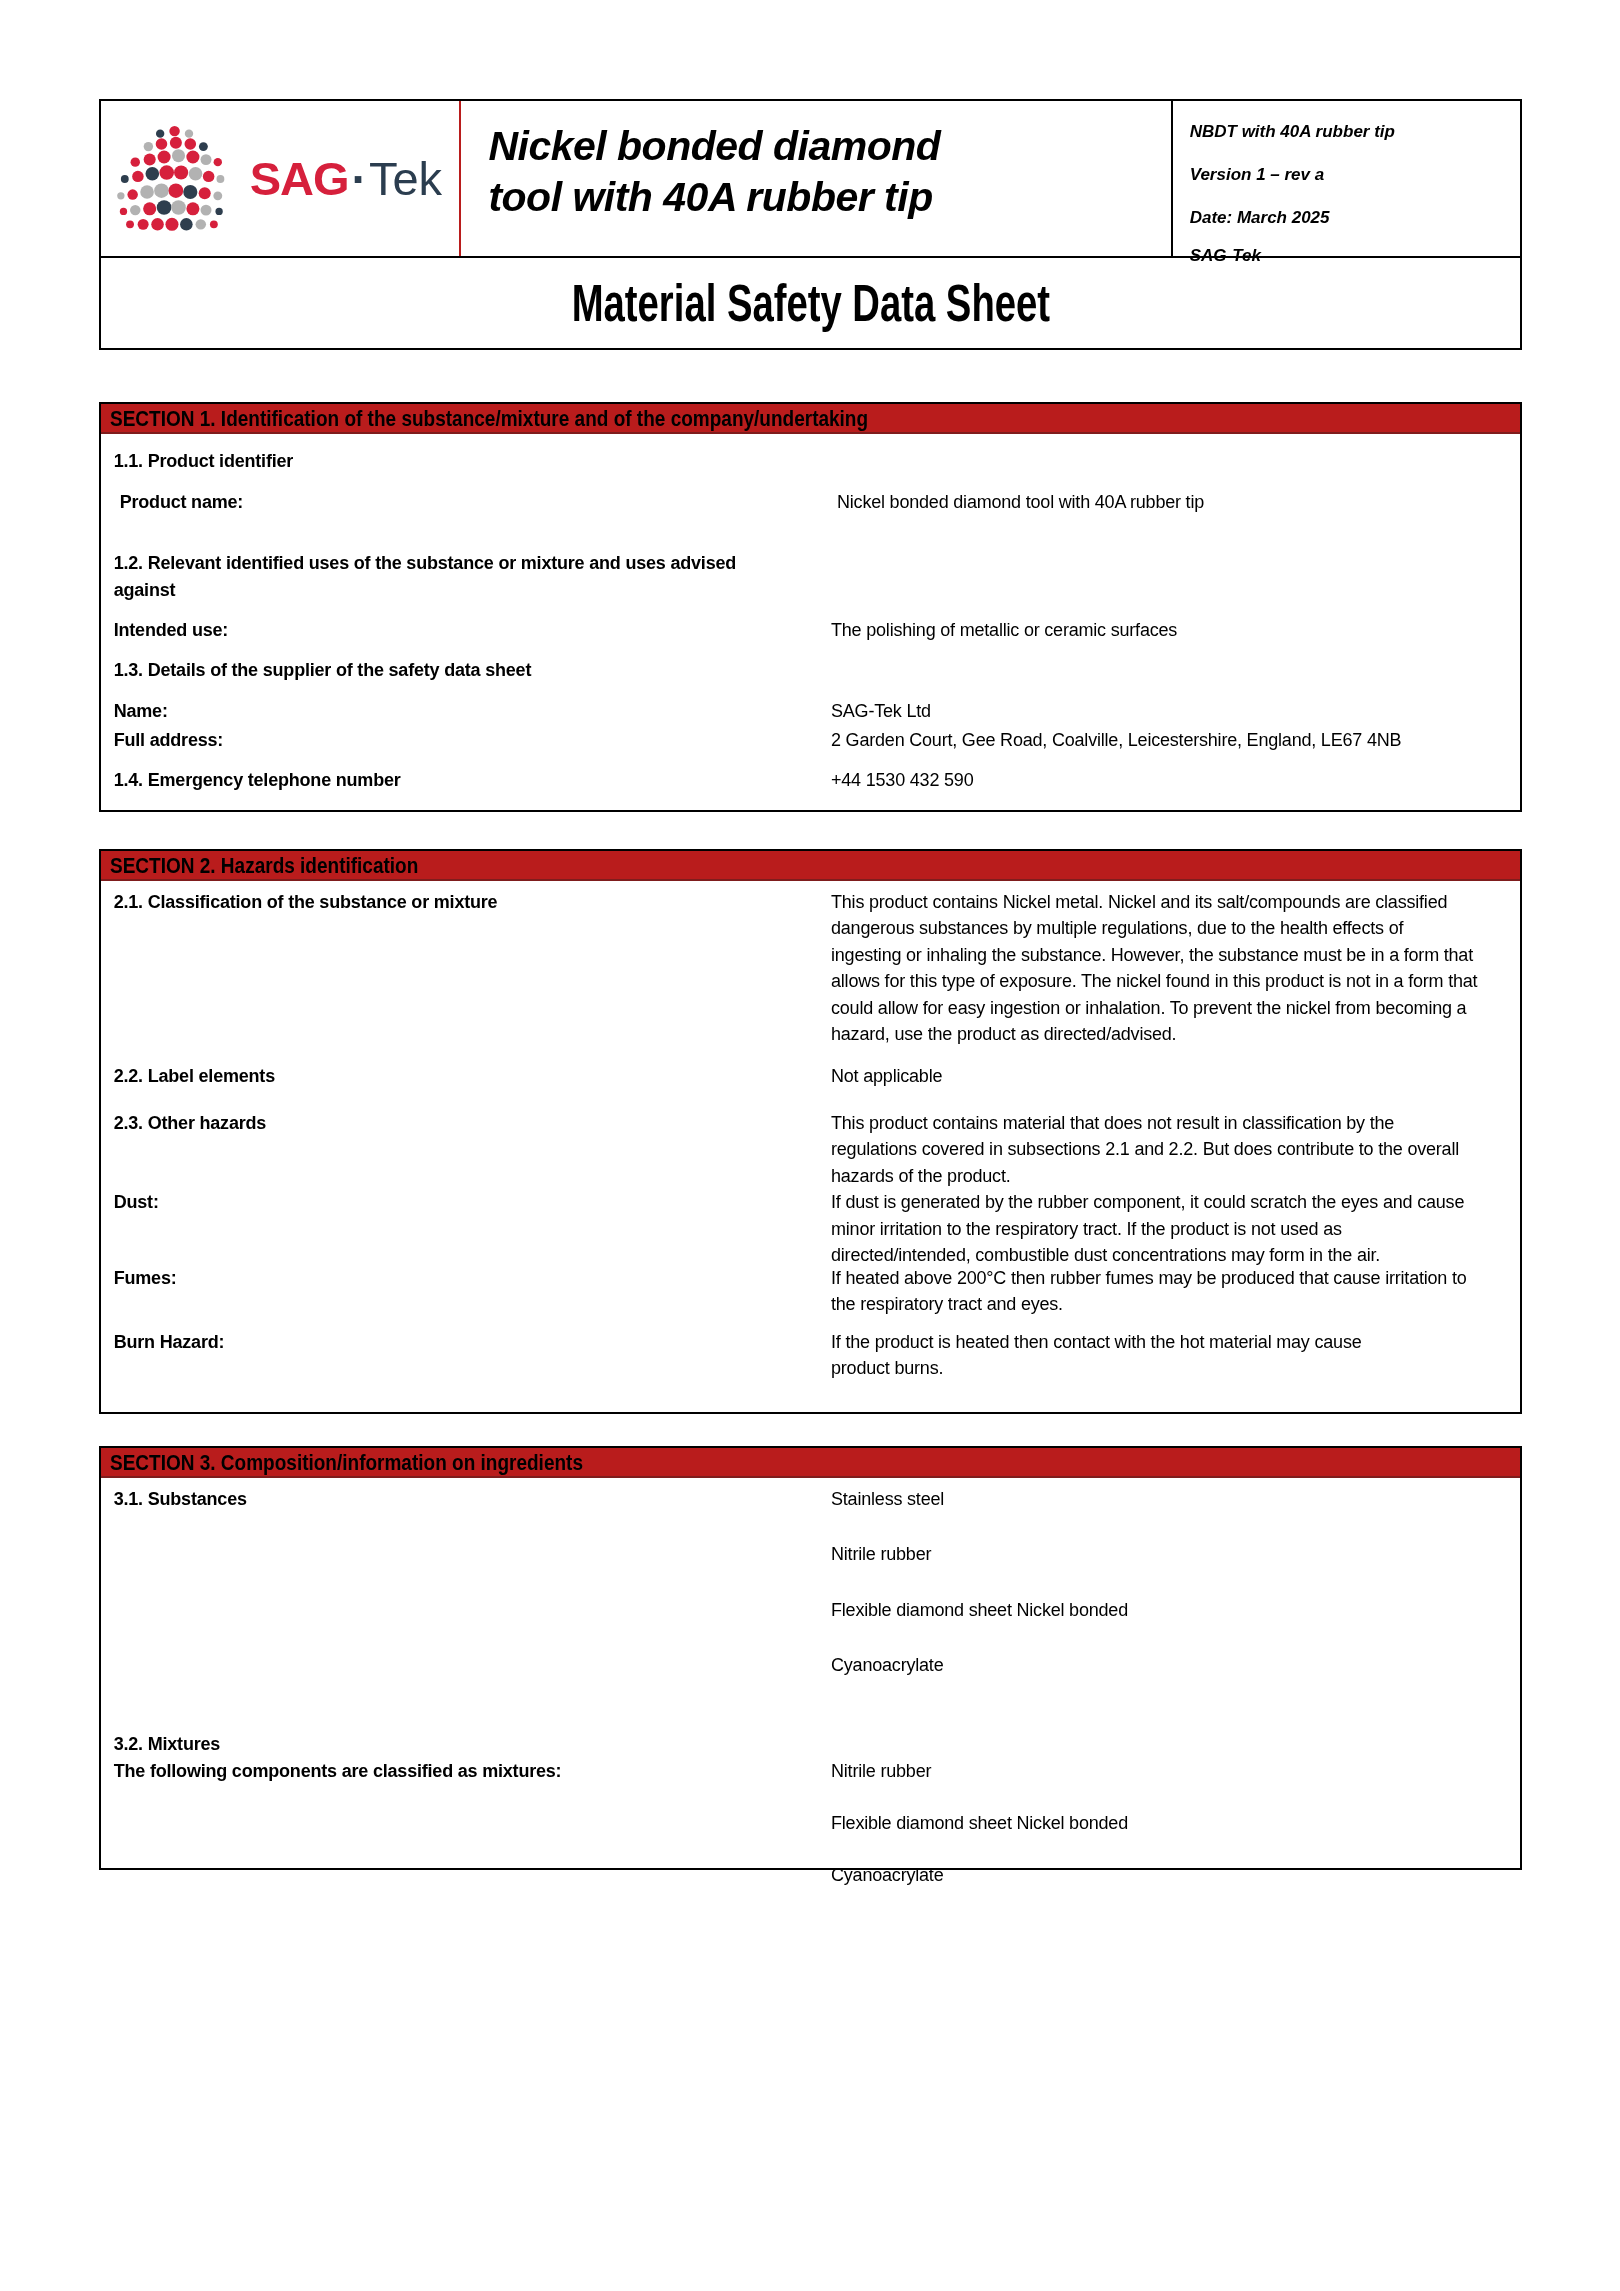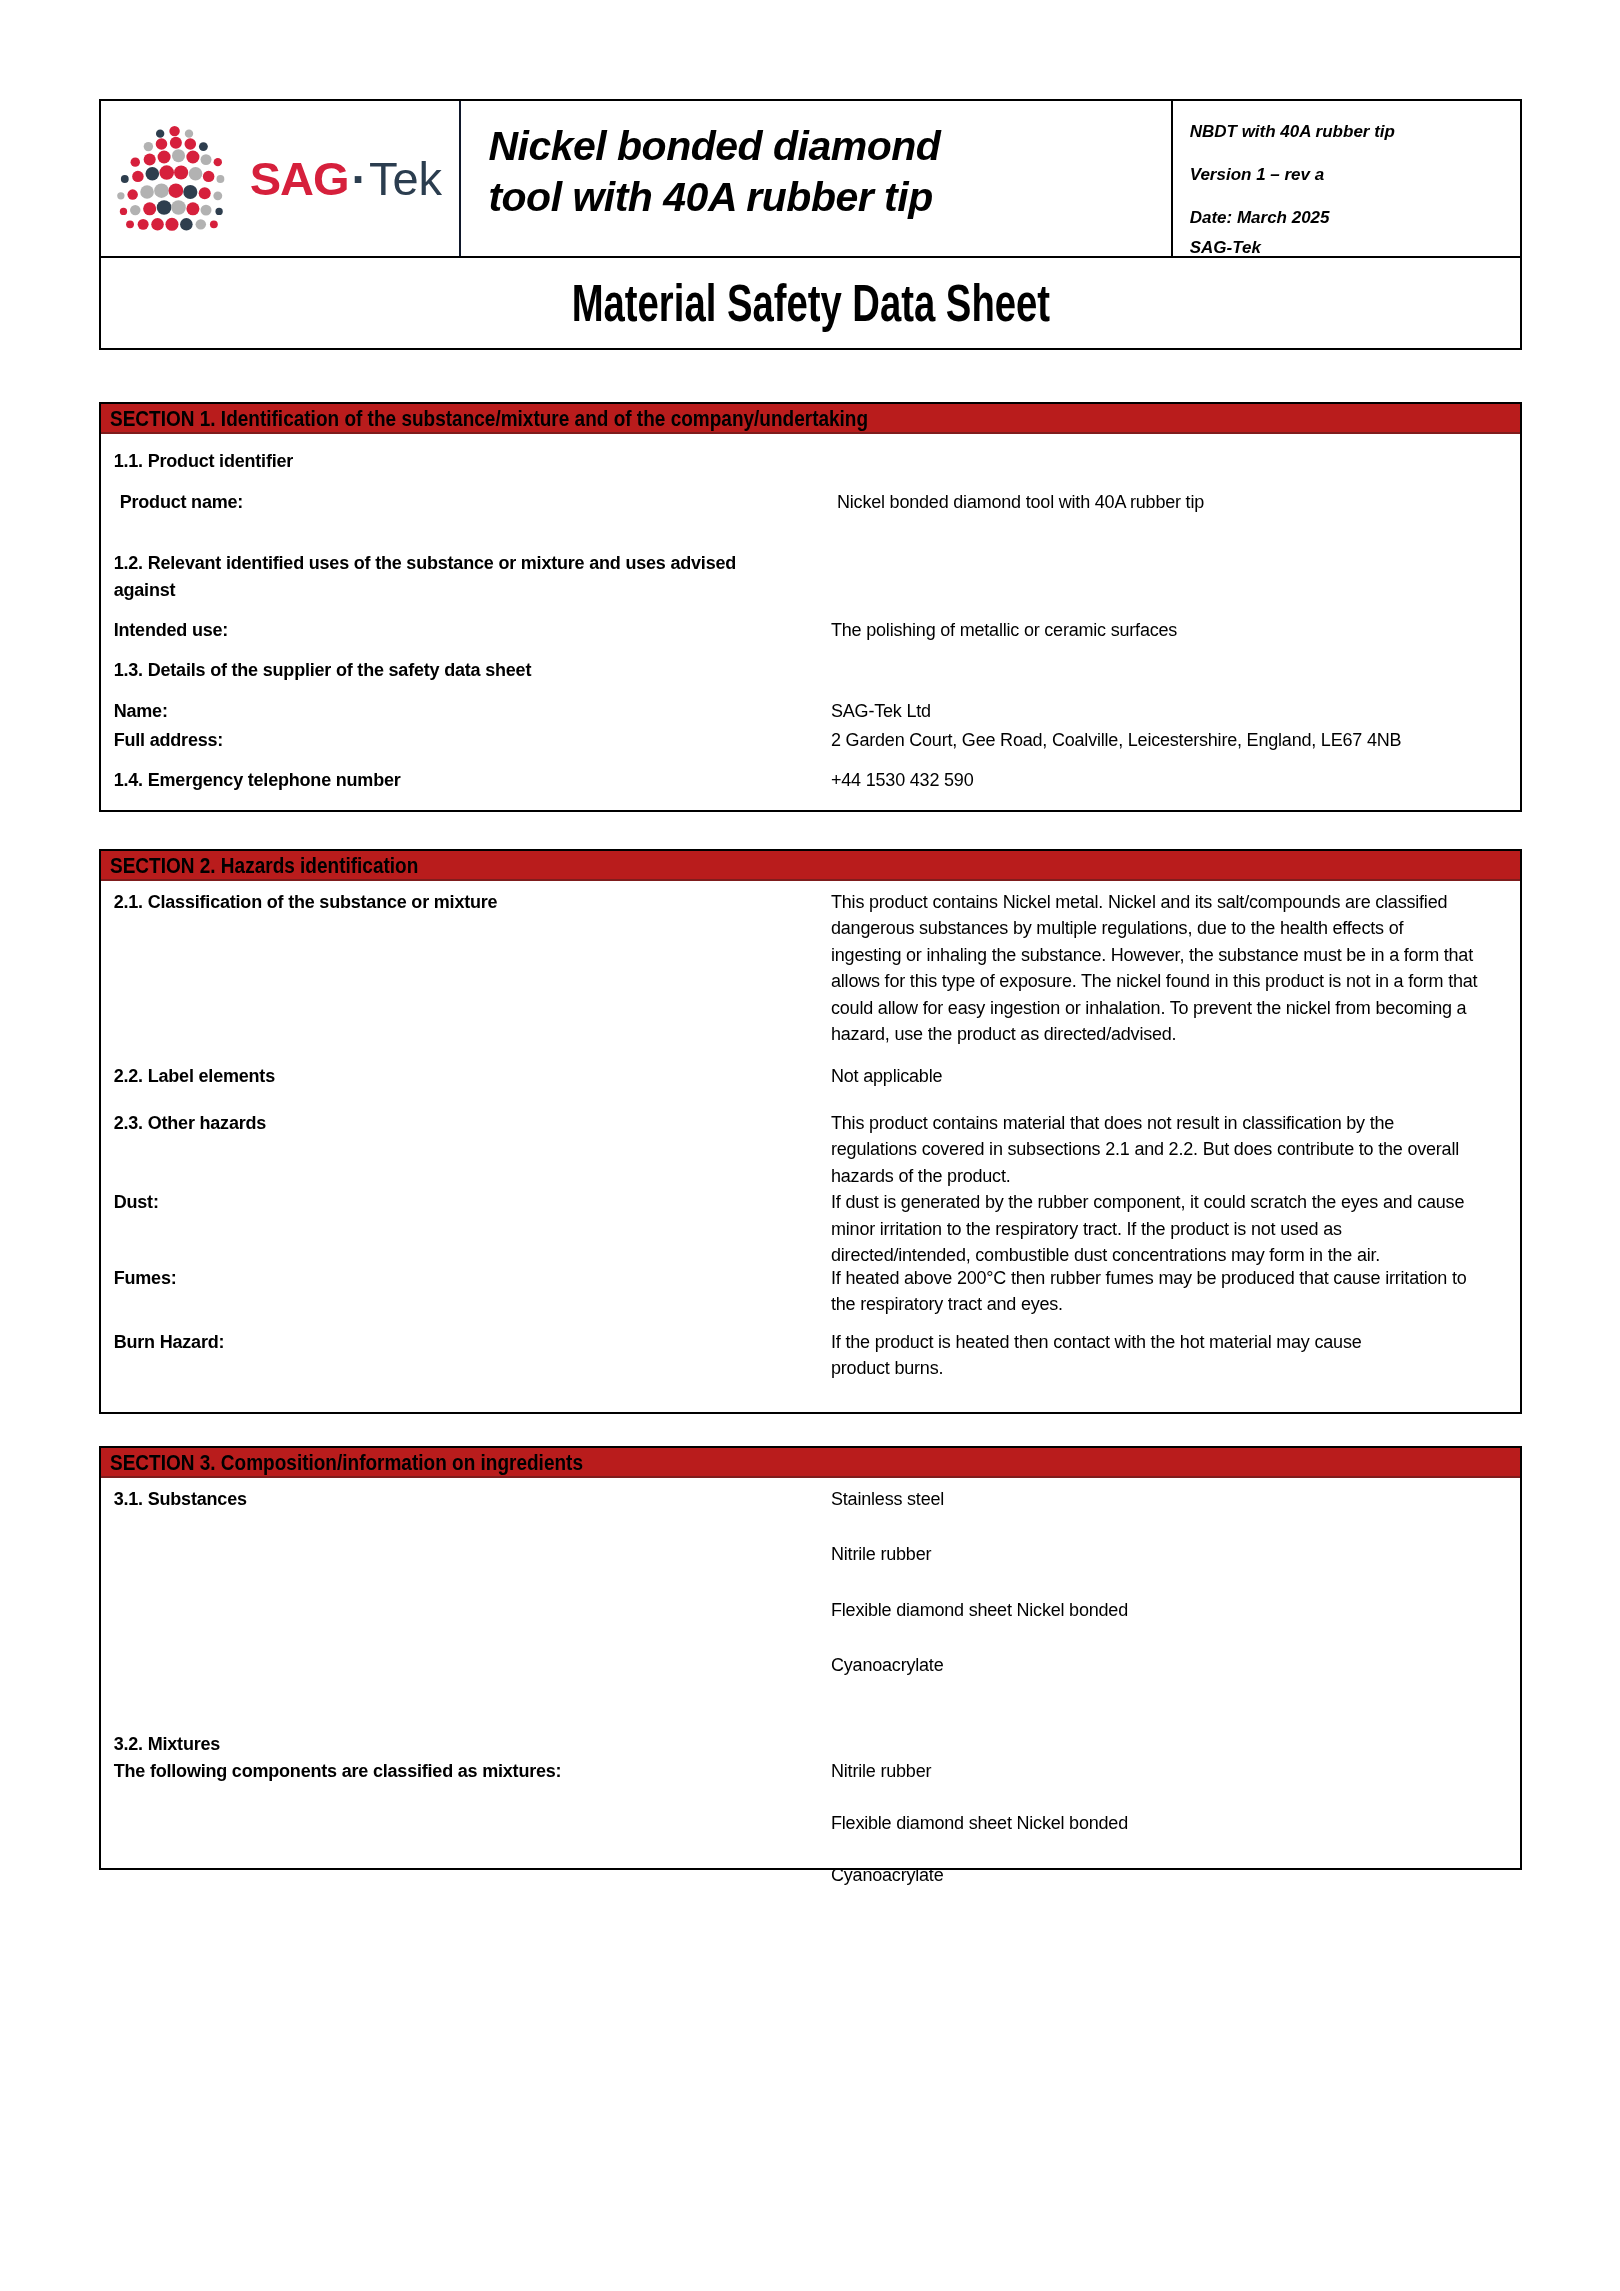--- a/index.html
+++ b/index.html
@@ -8,41 +8,41 @@
     font-family:"Liberation Sans", sans-serif; color:#000; overflow:hidden;
   }
 
   
   .hdr-table {
     position:absolute; left:99px; top:99px; width:1423px;
     border:2.9px solid #000; box-sizing:border-box; background:#fff;
   }
   .hdr-top { display:flex; height:155px; border-bottom:2px solid #000; }
   .logo-cell {
-    width:360px; border-right:2px solid #0f172a; box-sizing:border-box;
+    width:360px; border-right:2px solid #b91c1c; box-sizing:border-box;
     display:flex; align-items:center; padding-left:11.8px;
   }
   .dome { width:131px; height:114px; flex:0 0 auto; }
   .dot-r { fill:#D6203C; } .dot-g { fill:#b2b2b2; } .dot-n { fill:#2e3e4e; }
   .wordmark { font-size:47px; font-weight:bold; letter-spacing:-1px; margin-left:5.9px; white-space:nowrap; }
   .wm-sag { color:#D6203C; }
   .wm-sep { color:#2B3D4F; padding:0 2.9px; }
   .wm-tek { color:#2B3D4F; font-weight:normal; letter-spacing:0; }
 
   .title-cell {
     width:712px; border-right:2px solid #000; box-sizing:border-box;
     font-style:italic; font-weight:bold; font-size:41px; line-height:51px;
     padding:19.6px 0 0 27.4px; letter-spacing:-0.5px;
   }
   .info-cell {
     width:342px; box-sizing:border-box; padding:19.6px 5.9px 0 16.7px;
     font-weight:bold; font-style:italic; font-size:17px; line-height:21.6px;
   }
   .info-cell .gap-lg { margin-bottom:21.6px; }
-  .info-cell .gap-sm { margin-bottom:8px; }
+  .info-cell .gap-sm { margin-bottom:16px; }
 
   .hdr-title-row { height:90px; display:flex; align-items:center; justify-content:center; }
   .hdr-title-row span {
     display:inline-block; font-size:51px; font-weight:bold;
     transform:scaleX(0.75); transform-origin:center; white-space:nowrap;
   }
 
   
   .section {
     position:absolute; left:99px; width:1423px; box-sizing:border-box;

